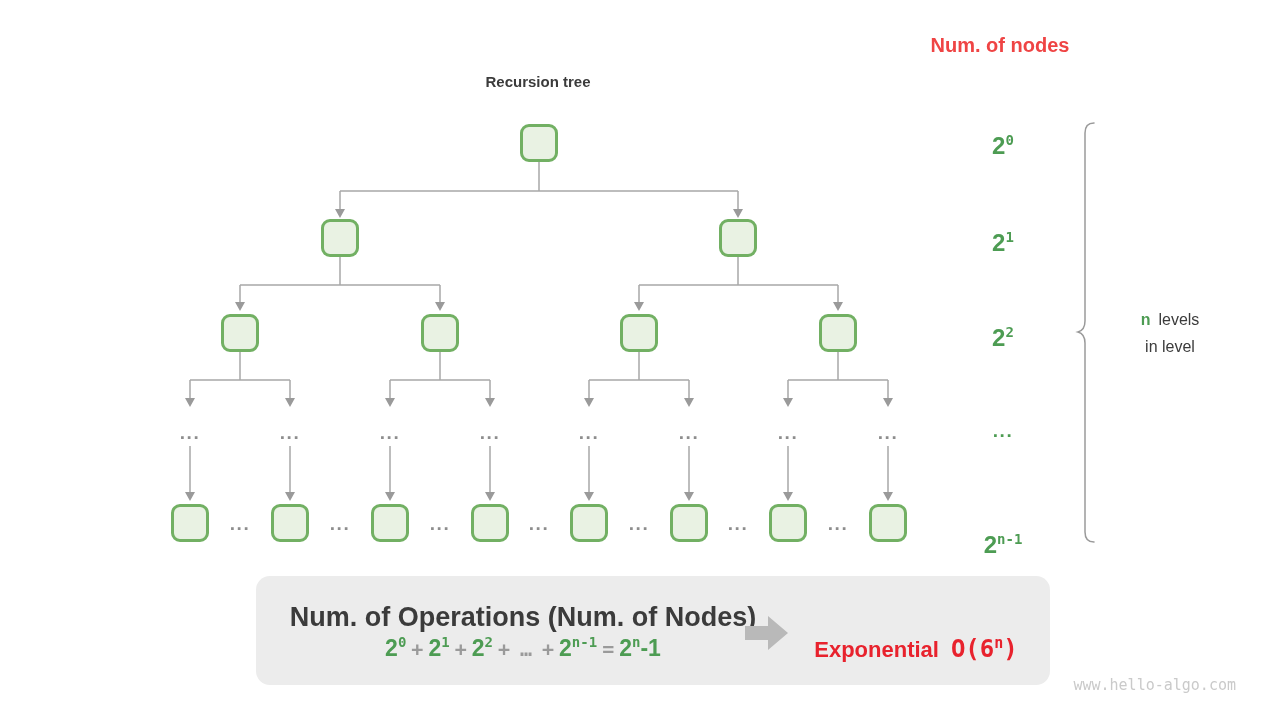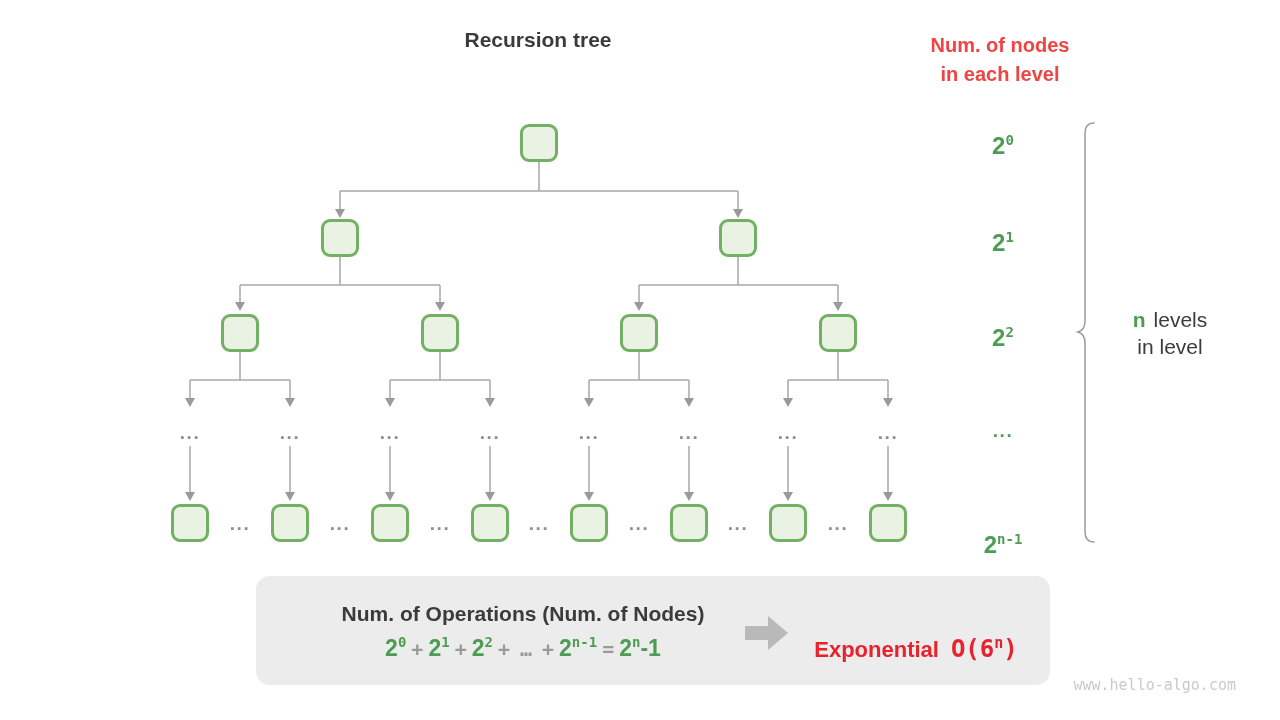--- a/index.html
+++ b/index.html
@@ -3,21 +3,21 @@
 <meta charset="utf-8">
 <style>
   html,body { margin:0; padding:0; background:#fff; }
   .canvas {
     position:relative; width:1280px; height:720px; background:#ffffff;
     font-family:"Liberation Sans",sans-serif; overflow:hidden;
   }
   .abs { position:absolute; }
   .center { text-align:center; }
 
-  .title    { font-size:21px; font-weight:bold; color:#3b3b3b; }
+  .title    { font-size:15px; font-weight:bold; color:#3b3b3b;margin-top:45px; }
   .subtitle { font-size:20px; color:#3b3b3b; }
   .right-header { font-size:20px; font-weight:bold; color:#ef4444; line-height:29px; }
 
   .node {
     position:absolute; width:38px; height:38px; box-sizing:border-box;
     background:#e9f2e3; border:3px solid #72b063; border-radius:9px;
   }
 
   .dots {
     position:absolute; width:40px; text-align:center;
@@ -27,28 +27,28 @@
   .lvl-label {
     position:absolute; width:70px; text-align:center;
     color:#4d9c53; font-weight:bold; font-size:24px; line-height:28px;
   }
   .lvl-label sup { font-family:"DejaVu Sans Mono",monospace; font-size:14px; }
   .lvl-dots {
     position:absolute; width:70px; text-align:center;
     color:#4d9c53; font-weight:bold; font-size:19px; letter-spacing:1.5px; line-height:22px;
   }
 
-  .brace-label { font-size:21px; color:#3b3b3b; line-height:27px; }
+  .brace-label { font-size:16px; color:#3b3b3b; line-height:27px; }
   .brace-label .n { color:#4d9c53; font-weight:bold; margin-right:8px; }
 
   .bottom-box {
     position:absolute; left:256px; top:576px; width:794px; height:109px;
     background:#ececec; border-radius:14px;
   }
-  .box-title { font-size:21px; font-weight:bold; color:#3b3b3b; }
+  .box-title { font-size:27px; font-weight:bold; color:#3b3b3b; }
 
   .formula { font-size:23px; font-weight:bold; color:#4d9c53; white-space:nowrap; }
   .formula sup { font-family:"DejaVu Sans Mono",monospace; font-size:14px; }
   .formula .op {
     font-family:"DejaVu Sans Mono",monospace; font-size:20px; font-weight:bold;
     color:#9a9a9a; margin:0 5px;
   }
 
   .complexity { white-space:nowrap; color:#e8222d; }
   .complexity .word { font-size:22px; font-weight:bold; }
@@ -66,21 +66,20 @@
 </style>
 </head>
 <body>
 
 <div class="canvas">
 
   <div class="abs center title" style="left:288px; top:28px; width:500px;">Recursion tree</div>
 
   <div class="abs center right-header" style="left:890px; top:31px; width:220px;">
     <div>Num. of nodes</div>
-    <div>in each level</div>
   </div>
 
   <svg class="overlay" width="1280" height="720">
     <path fill="none" stroke="#a8a8a8" stroke-width="1.5" d="
       M539,162 V191 M340,191 H738 M340,191 V210 M738,191 V210
       M340,257 V285 M240,285 H440 M240,285 V302 M440,285 V302
       M738,257 V285 M639,285 H838 M639,285 V302 M838,285 V302
       M240,352 V380 M190,380 H290 M190,380 V398 M290,380 V398
       M440,352 V380 M390,380 H490 M390,380 V398 M490,380 V398
       M639,352 V380 M589,380 H689 M589,380 V398 M689,380 V398

